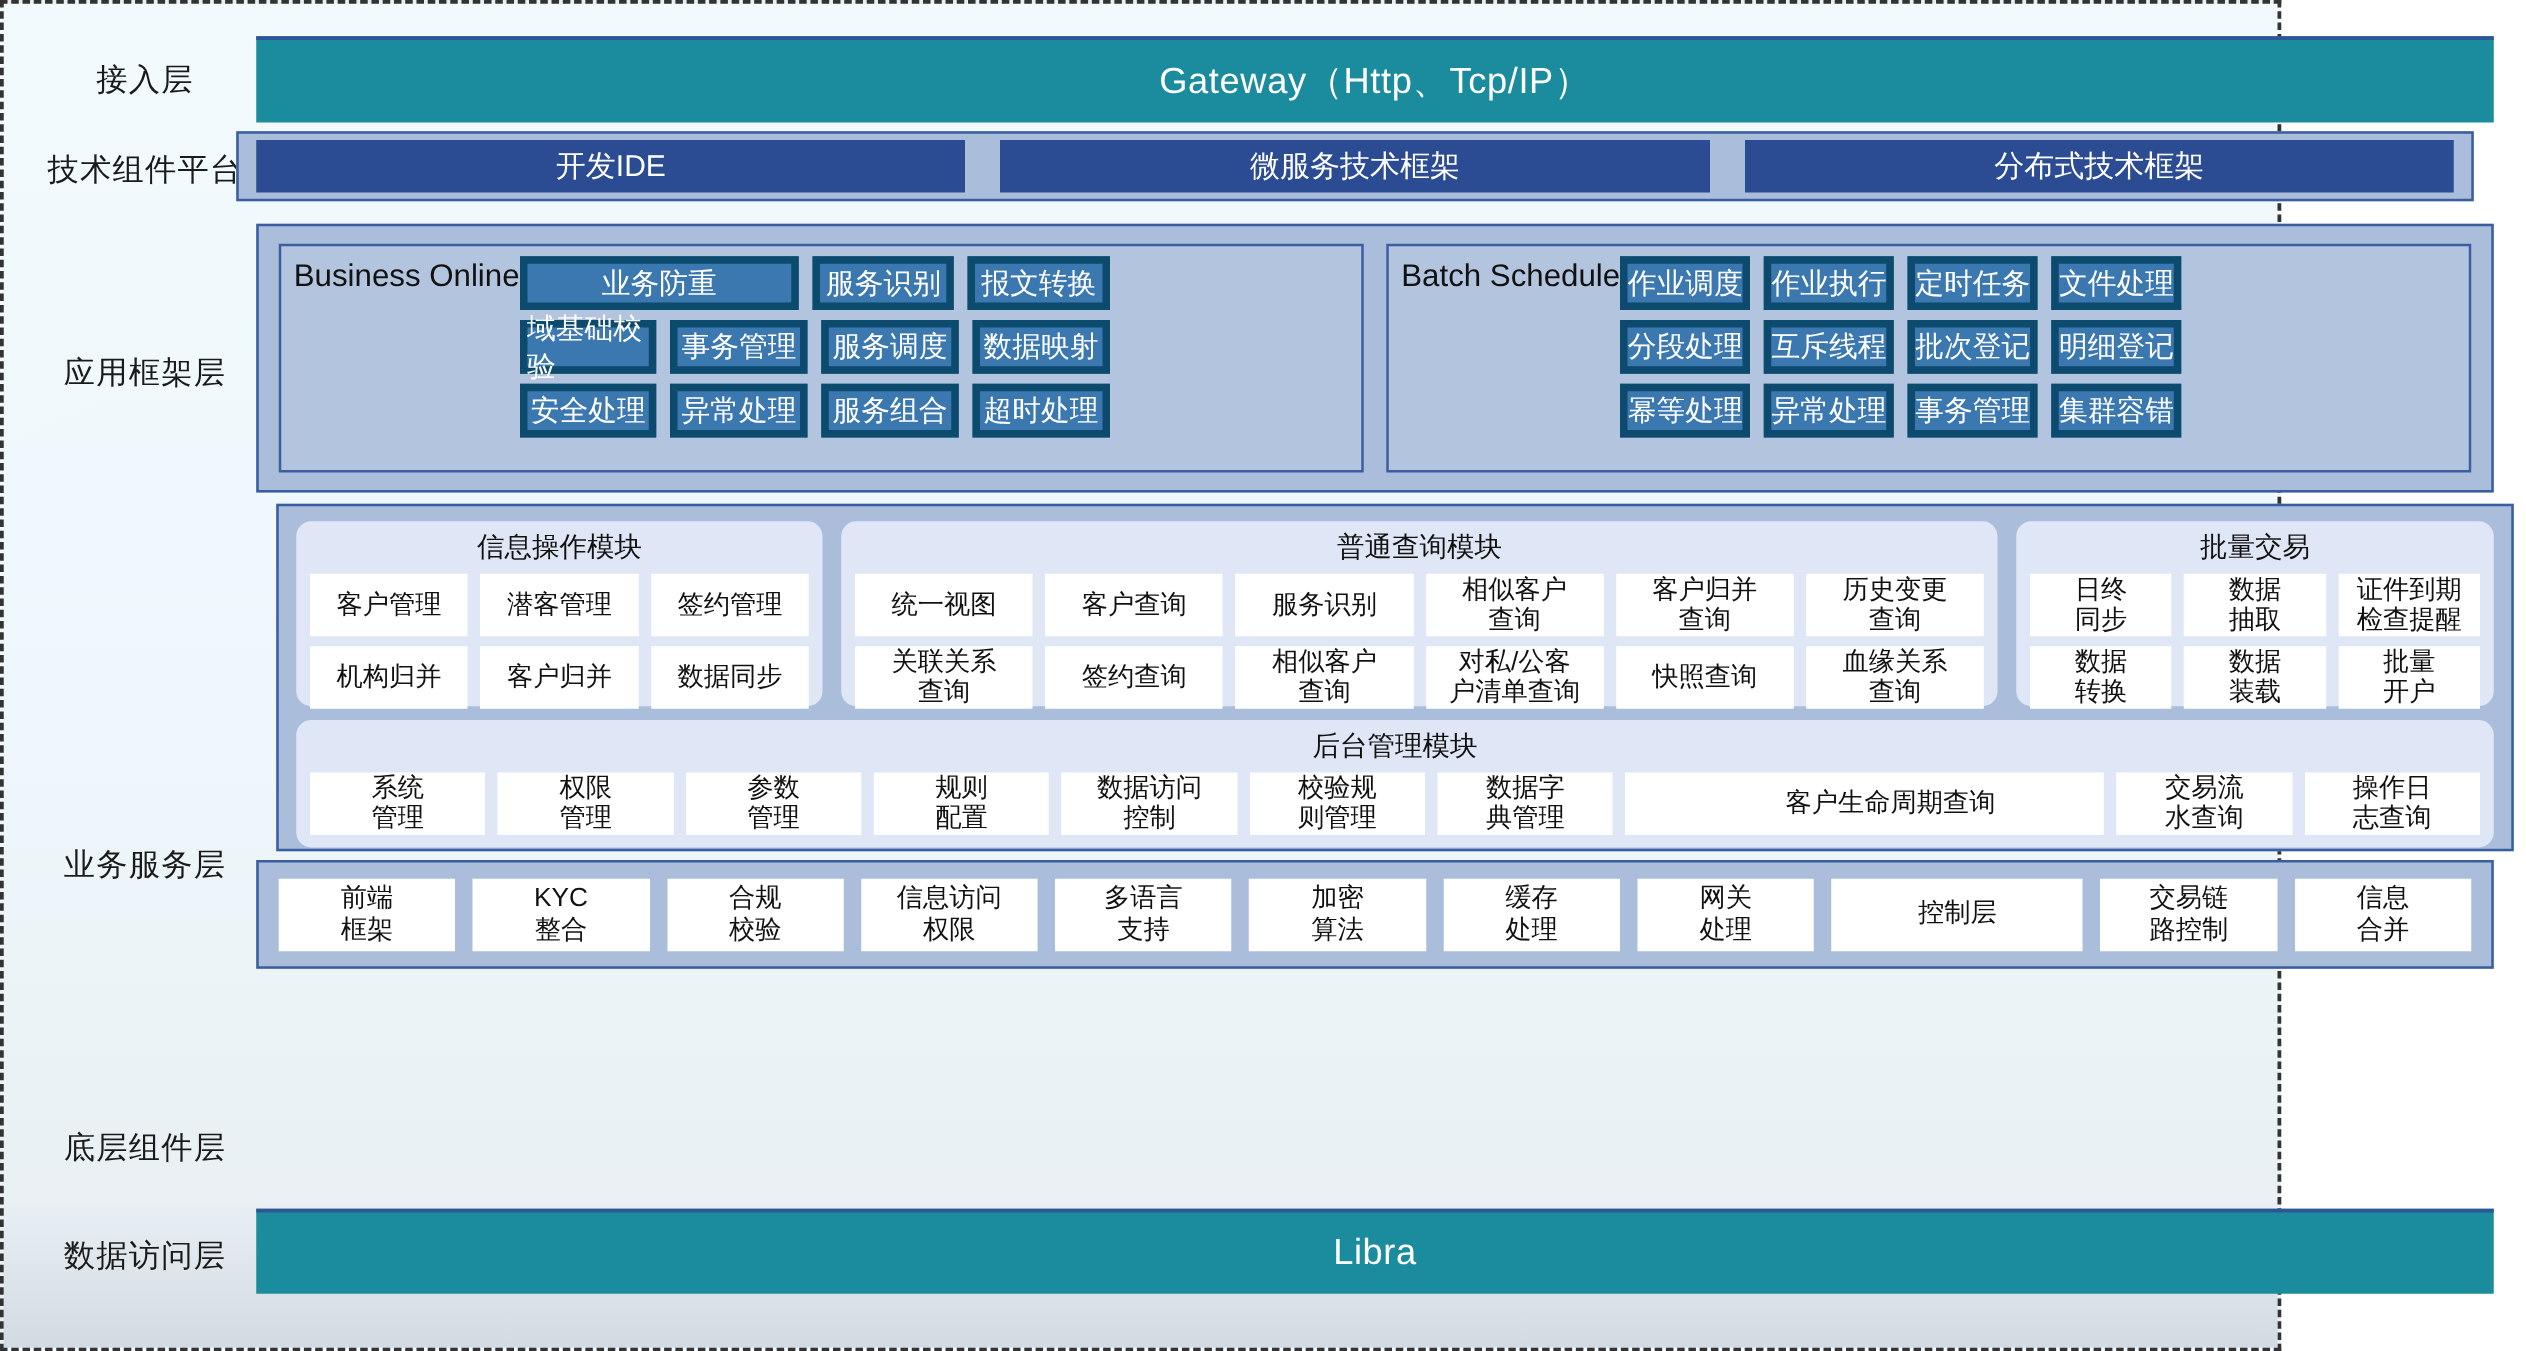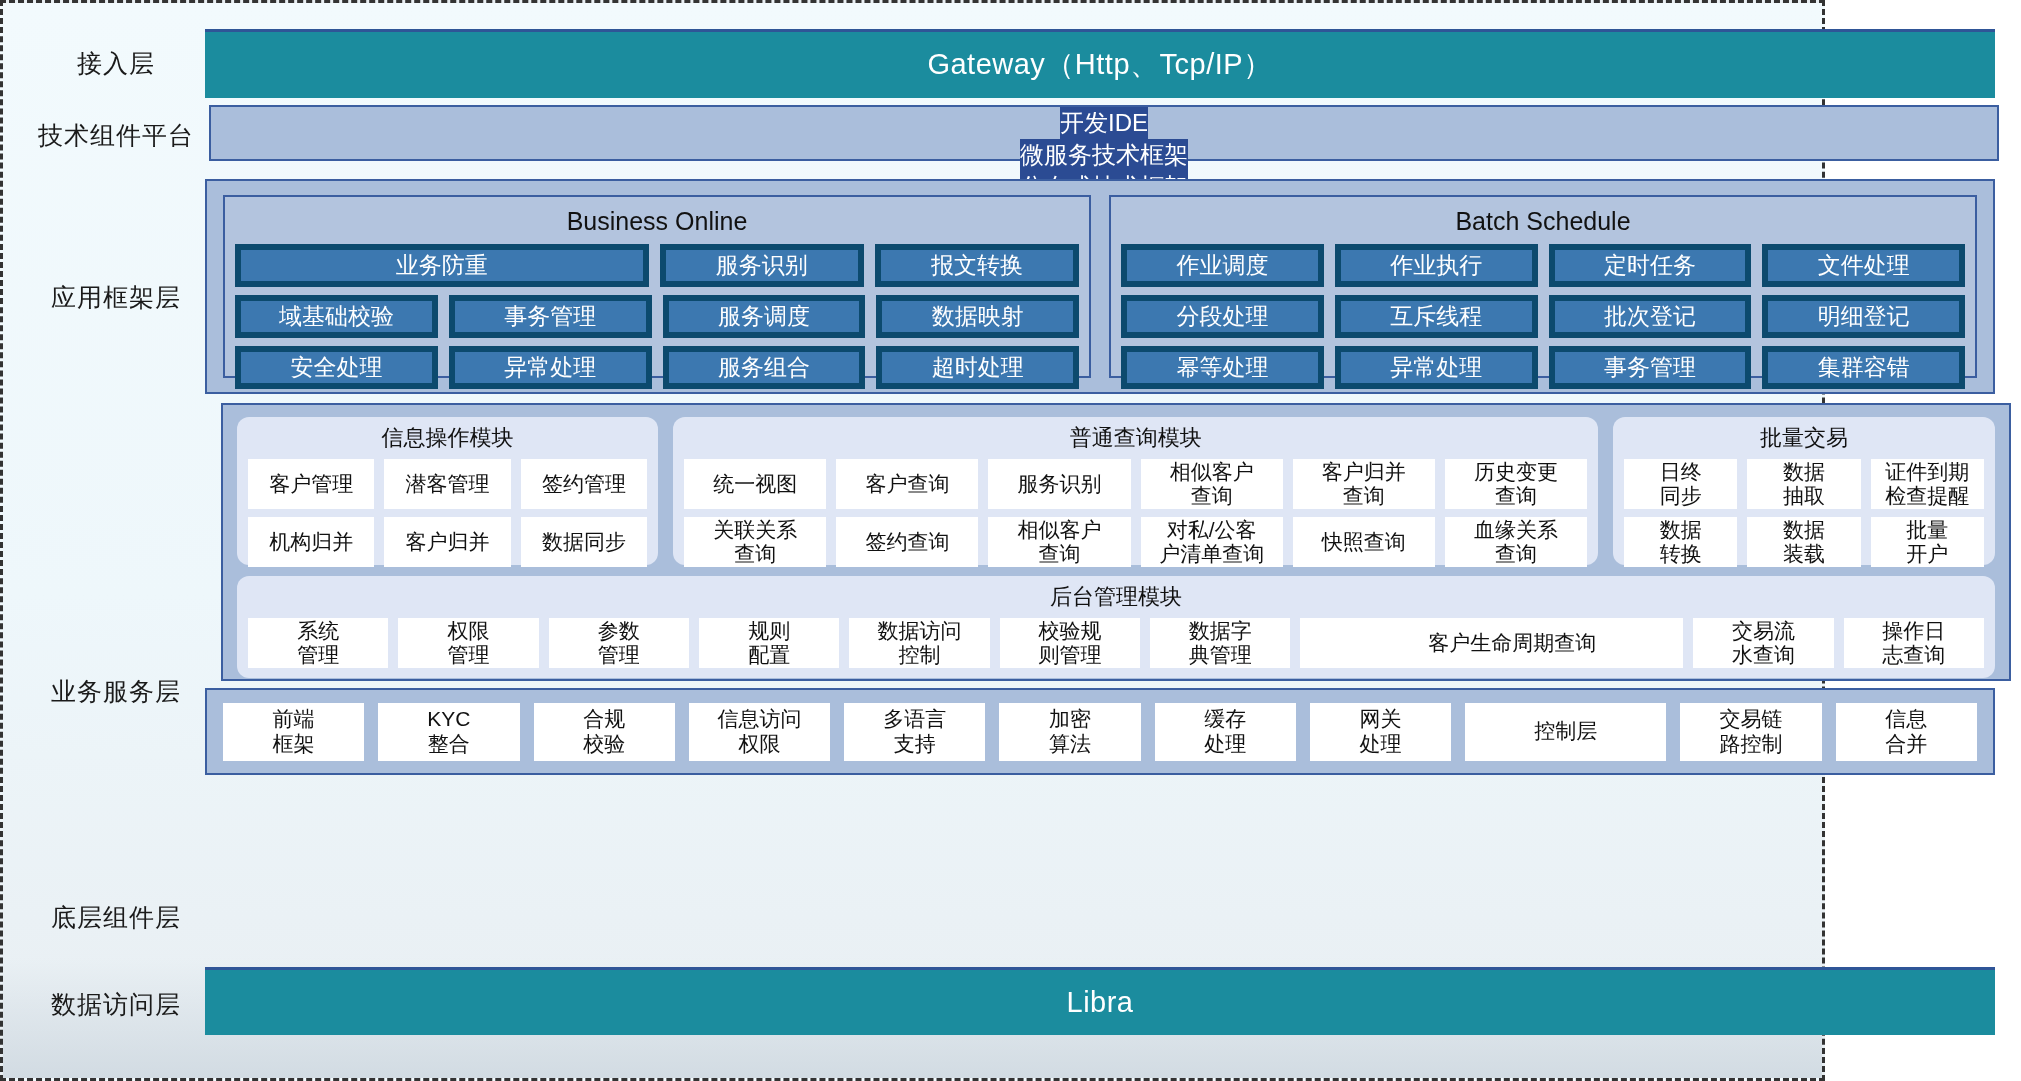--- a/index.html
+++ b/index.html
@@ -46,21 +46,21 @@
     font-size:24px;height:42px;flex:1;margin:0 14px;
   }
 
   
   .appframe{
     position:absolute;background:#aabedb;border:2px solid #3b5ea0;
     box-sizing:border-box;display:flex;gap:18px;padding:14px 16px;
   }
   .fwpanel{
     background:#b3c4de;border:2px solid #3b5ea0;box-sizing:border-box;
-    flex:1;padding:8px 10px 12px 10px;display:flex;flex-direction:column;
+    flex:1;padding:8px 10px 12px 10px;display:flex;flex-direction:row;
   }
   .fwtitle{
     text-align:center;font-size:25px;color:#111;margin:2px 0 8px 0;
   }
   .fwgrid{display:flex;flex-direction:column;gap:8px;}
   .fwrow{display:flex;gap:11px;}
   .fwcell{
     background:#3c78b0;border:6px solid #0c4a6e;color:#ffffff;
     font-size:23px;height:43px;display:flex;align-items:center;justify-content:center;
     flex:1;box-sizing:border-box;
@@ -100,21 +100,21 @@
 </style>
 </head>
 <body>
 
 <div class="canvas">
 
   <div class="rowlabel" style="top:44px;">接入层</div>
   <div class="tealbar" style="left:202px;top:26px;width:1790px;height:66px;">Gateway（Http、Tcp/IP）</div>
 
   <div class="rowlabel" style="top:116px;">技术组件平台</div>
-  <div class="platform" style="left:206px;top:102px;width:1790px;height:56px;flex-direction:column;">
+  <div class="platform" style="left:186px;top:102px;width:1790px;height:56px;">
     <div class="navyblock">开发IDE</div>
     <div class="navyblock">微服务技术框架</div>
     <div class="navyblock">分布式技术框架</div>
   </div>
 
   <div class="rowlabel" style="top:278px;">应用框架层</div>
   <div class="appframe" style="left:202px;top:176px;width:1790px;height:215px;">
 
     <div class="fwpanel">
       <div class="fwtitle">Business Online</div>

